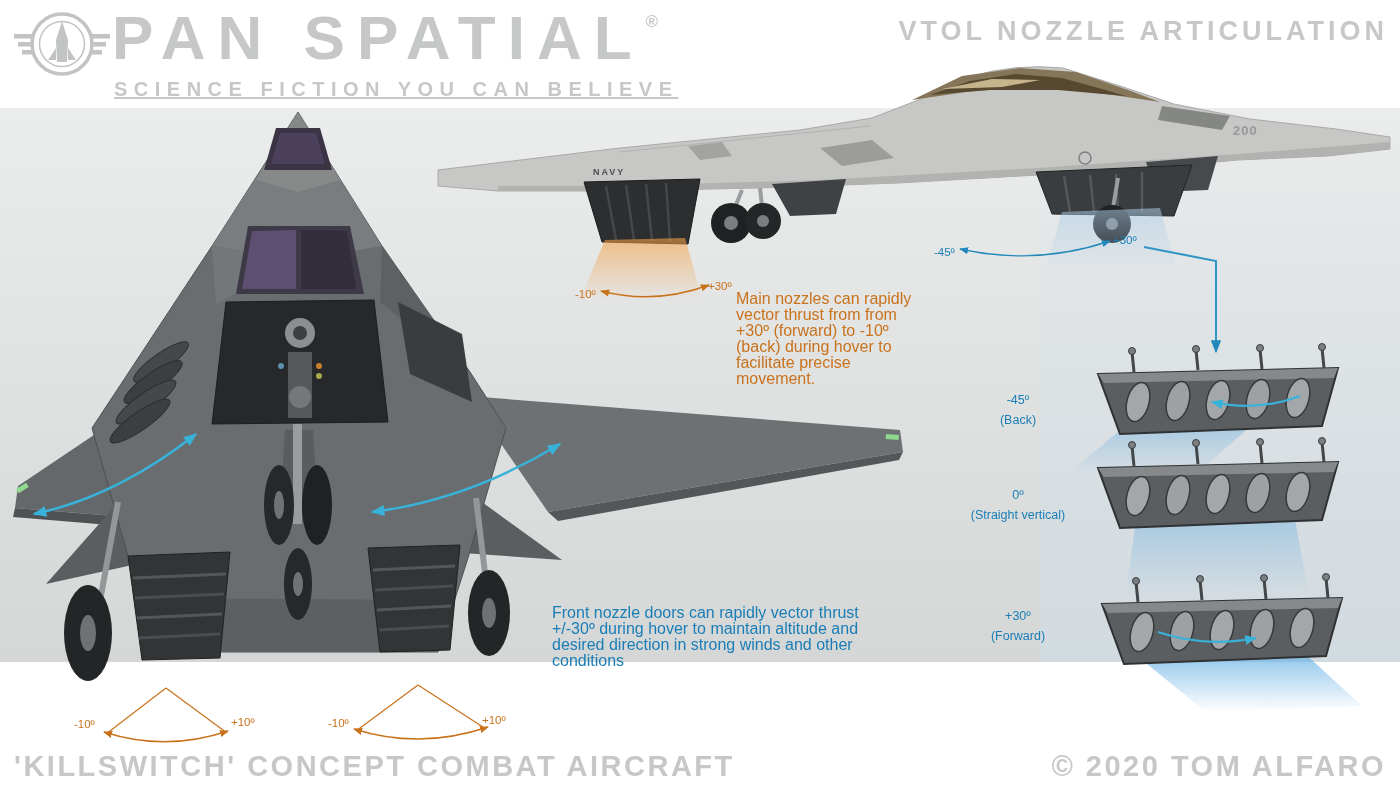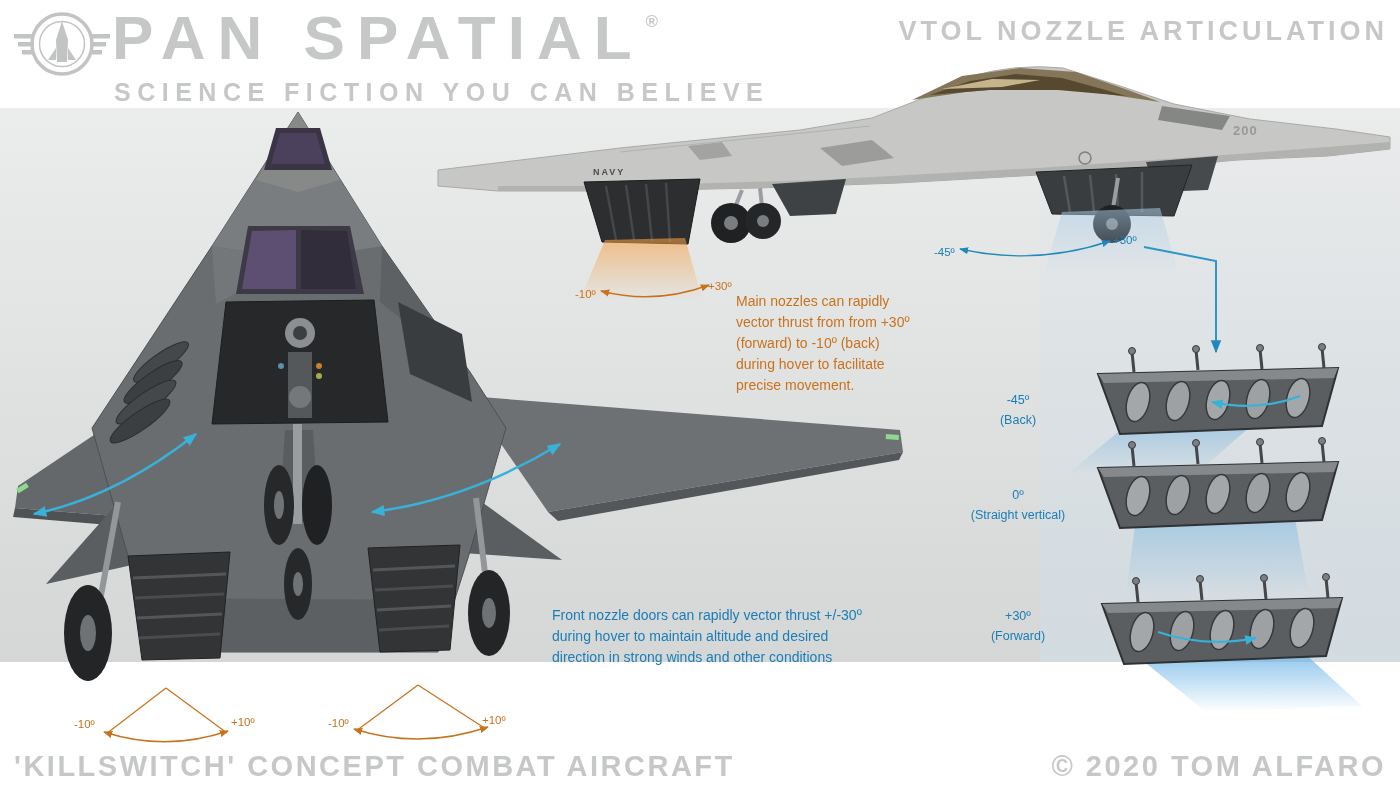--- a/index.html
+++ b/index.html
@@ -5,24 +5,24 @@
   html,body{margin:0;padding:0;background:#ffffff;}
   .canvas{
     position:relative;width:1400px;height:790px;overflow:hidden;
     background:#ffffff;font-family:"Liberation Sans",sans-serif;
   }
   .canvas svg.art{position:absolute;left:0;top:0;}
   .t{position:absolute;white-space:nowrap;}
   .display{color:#c6c7c7;font-weight:700;}
   .brand-name{font-size:62px;letter-spacing:12px;line-height:64px;}
   .reg{font-size:17px;vertical-align:top;position:relative;top:6px;left:2px;font-weight:700;color:#c6c7c7;}
-  .tagline{font-size:25px;letter-spacing:6.5px;}
+  .tagline{font-size:20px;letter-spacing:6.5px;text-decoration:underline;}
   .pagetitle{font-size:27px;letter-spacing:4px;}
   .footer{font-size:29px;letter-spacing:2.5px;}
-  .note{position:absolute;font-size:14px;line-height:21px;white-space:normal;}
+  .note{position:absolute;font-size:16px;line-height:16px;white-space:normal;}
   .blue{color:#1a7db6;}
   .orange{color:#c9721c;}
   .deg{position:absolute;font-size:11.5px;font-weight:400;}
   .louver-label{position:absolute;left:943px;width:150px;text-align:center;color:#1a7db6;font-size:12.5px;line-height:20px;}
   .marking{position:absolute;font-weight:700;}
 </style>
 </head>
 <body>
 
 <div class="canvas">

